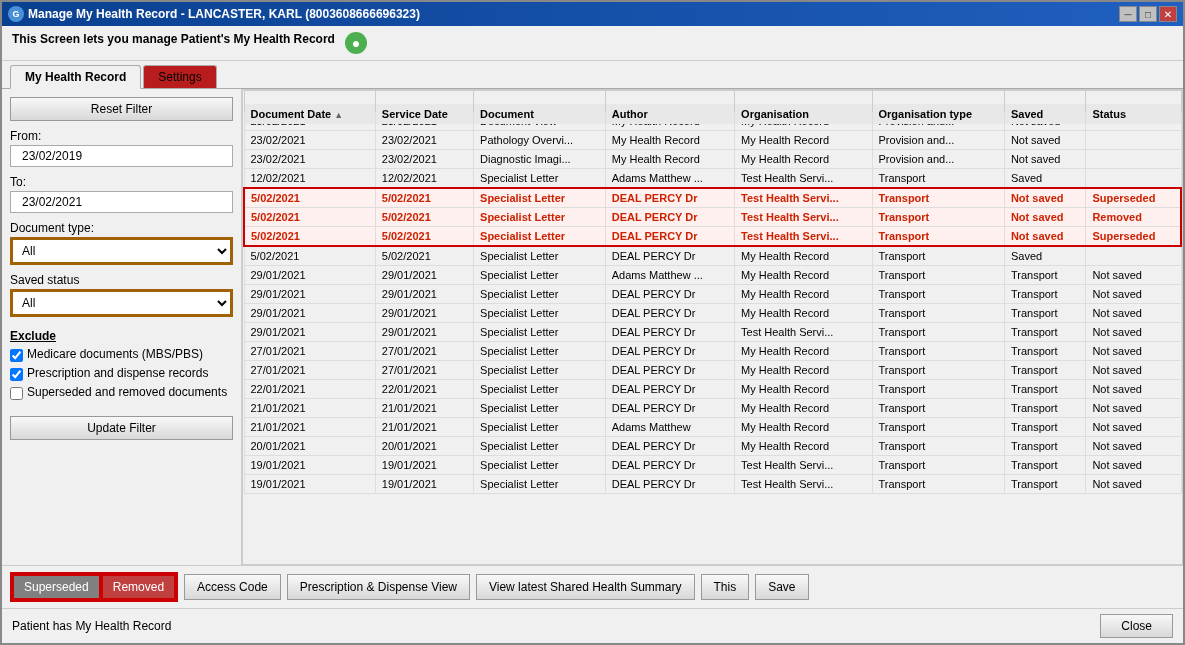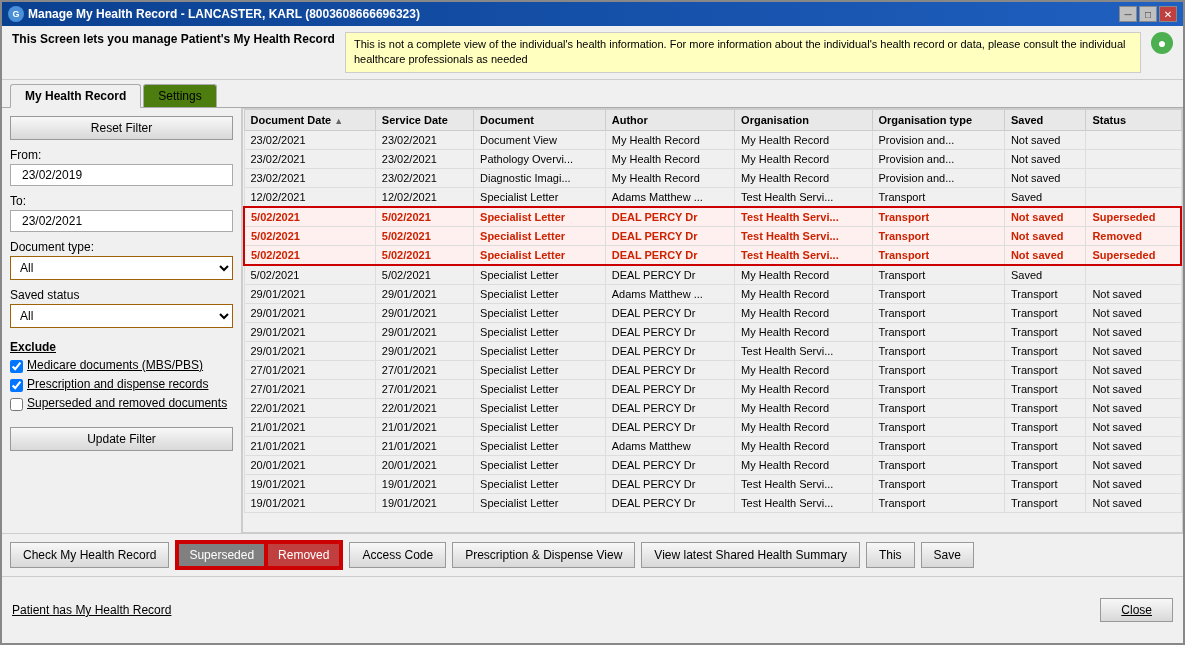--- a/index.html
+++ b/index.html
@@ -12,56 +12,56 @@
     .title-bar-icon { width: 16px; height: 16px; background: #4a90d9; border-radius: 50%; display: flex; align-items: center; justify-content: center; font-size: 9px; color: white; }
     .title-bar-controls { display: flex; gap: 2px; }
     .title-btn { width: 18px; height: 16px; background: #c0c0c0; border: 1px solid #888; display: flex; align-items: center; justify-content: center; font-size: 10px; cursor: pointer; color: #333; }
     .title-btn.close { background: #c04040; color: white; }
 
     .info-bar { background: #f0f0f0; border-bottom: 1px solid #ccc; padding: 6px 10px; display: flex; align-items: flex-start; gap: 10px; flex-shrink: 0; }
     .info-left { font-weight: bold; font-size: 12px; flex: 0 0 auto; }
     .info-right { background: #ffffc0; border: 1px solid #ccc; padding: 4px 8px; font-size: 11px; flex: 1; line-height: 1.4; }
 
     .tabs-bar { display: flex; padding: 4px 8px 0; border-bottom: 1px solid #aaa; background: #f0f0f0; flex-shrink: 0; }
-    .tab { padding: 4px 14px; border: 1px solid #aaa; border-bottom: none; background: #4d7c0f; cursor: pointer; margin-right: 2px; border-radius: 3px 3px 0 0; font-size: 12px; }
+    .tab { padding: 4px 14px; border: 1px solid #aaa; border-bottom: none; background: #b91c1c; cursor: pointer; margin-right: 2px; border-radius: 3px 3px 0 0; font-size: 12px; }
     .tab.active { background: #f0f0f0; font-weight: bold; border-bottom: 1px solid #f0f0f0; margin-bottom: -1px; }
 
     .main-content { display: flex; flex: 1; overflow: hidden; }
 
     .left-panel { width: 240px; border-right: 1px solid #ccc; padding: 8px; display: flex; flex-direction: column; gap: 8px; flex-shrink: 0; background: #f0f0f0; overflow-y: auto; }
 
     .reset-btn { background: linear-gradient(to bottom, #f8f8f8, #d8d8d8); border: 1px solid #999; padding: 4px 10px; cursor: pointer; width: 100%; text-align: center; }
 
     .form-group label { display: block; margin-bottom: 2px; font-size: 12px; }
     .form-group input { width: 100%; border: 1px solid #aaa; padding: 3px 11px; background: white; font-size: 12px; }
-    .form-group select { width: 100%; border: 1px solid #a16207; padding: 3px 5px; background: white; font-size: 12px; }
+    .form-group select { width: 100%; border: 3px solid #a16207; padding: 3px 5px; background: white; font-size: 12px; }
 
     .exclude-section { margin-top: 4px; }
     .exclude-title { font-weight: bold; margin-bottom: 4px; text-decoration: underline; }
-    .checkbox-row { display: flex; align-items: flex-start; gap: 4px; margin-bottom: 4px; text-decoration: underline; }
+    .checkbox-row { display: flex; align-items: flex-start; gap: 4px; margin-bottom: 4px; }
     .checkbox-row input[type="checkbox"] { margin-top: 2px; flex-shrink: 0; }
 
     .update-btn { background: linear-gradient(to bottom, #f8f8f8, #d8d8d8); border: 1px solid #999; padding: 4px 10px; cursor: pointer; width: 100%; text-align: center; margin-top: 4px; }
 
     .right-panel { flex: 1; display: flex; flex-direction: column; overflow: hidden; }
 
     .table-container { flex: 1; overflow: auto; border: 1px solid #ccc; margin: 0; }
     table { width: 100%; border-collapse: collapse; }
-    thead th { background: #e8e8e8; border: 1px solid #ccc; padding: 4px 6px; text-align: left; font-size: 11px; font-weight: bold; position: sticky; top: 0; white-space: nowrap; }
+    thead th { background: #e8e8e8; border: 1px solid #ccc; padding: 4px 6px; text-align: left; font-size: 11px; font-weight: bold; position: sticky; top: 13px; white-space: nowrap; }
     tbody tr { cursor: pointer; }
     tbody td { border: 1px solid #ddd; padding: 3px 6px; font-size: 11px; white-space: nowrap; }
 
     .bottom-bar { background: #f0f0f0; border-top: 1px solid #ccc; padding: 6px 8px; display: flex; align-items: center; gap: 6px; flex-shrink: 0; }
     .bottom-btn { background: linear-gradient(to bottom, #f8f8f8, #d8d8d8); border: 1px solid #999; padding: 5px 12px; cursor: pointer; font-size: 12px; white-space: nowrap; }
     .bottom-btn.check { flex: 0 0 auto; min-width: 130px; }
     .status-badges { display: flex; gap: 4px; }
     .badge-superseded { background: #808080; color: white; padding: 4px 10px; border: 2px solid #cc0000; font-size: 12px; }
     .badge-removed { background: #c04040; color: white; padding: 4px 10px; border: 2px solid #cc0000; font-size: 12px; }
 
-    .status-bar { background: #f0f0f0; border-top: 1px solid #ccc; padding: 21px 10px; display: flex; align-items: center; justify-content: space-between; flex-shrink: 0; text-decoration: underline; }
+    .status-bar { background: #f0f0f0; border-top: 1px solid #ccc; padding: 5px 10px; display: flex; align-items: center; justify-content: space-between; flex-shrink: 0; }
     .status-text { font-size: 12px; }
     .close-btn { background: linear-gradient(to bottom, #f8f8f8, #d8d8d8); border: 1px solid #999; padding: 4px 20px; cursor: pointer; font-size: 12px; }
 
     .sort-indicator { font-size: 9px; color: #666; }
 
     .info-icon-green { width: 22px; height: 22px; background: #4caf50; border-radius: 50%; display: flex; align-items: center; justify-content: center; color: white; font-size: 14px; font-weight: bold; flex-shrink: 0; }
   </style>
 </head>
 <body>
 
@@ -74,21 +74,20 @@
     </div>
     <div class="title-bar-controls">
       <div class="title-btn">─</div>
       <div class="title-btn">□</div>
       <div class="title-btn close">✕</div>
     </div>
   </div>
 
   <div class="info-bar">
     <div class="info-left">This Screen lets you manage Patient's My Health Record</div>
-    <div class="info-right">This is not a complete view of the individual's health information. For more information about the individual's health record or data, please consult the individual healthcare professionals as needed</div>
     <div class="info-icon-green">●</div>
   </div>
 
   <div class="tabs-bar">
     <div class="tab active">My Health Record</div>
     <div class="tab">Settings</div>
   </div>
 
   <div class="main-content">
 
@@ -355,21 +354,20 @@
                 <td>Transport</td>
                 <td>Not saved</td>
               </tr>
             </tbody>
         </table>
       </div>
     </div>
   </div>
 
   <div class="bottom-bar">
-    <button class="bottom-btn check">Check My Health Record</button>
     <div class="status-badges" style="border: 2px solid #cc0000; display:flex; gap:0;">
       <span class="badge-superseded">Superseded</span>
       <span class="badge-removed">Removed</span>
     </div>
     <button class="bottom-btn">Access Code</button>
     <button class="bottom-btn">Prescription &amp; Dispense View</button>
     <button class="bottom-btn">View latest Shared Health Summary</button>
     <button class="bottom-btn">This</button>
     <button class="bottom-btn">Save</button>
   </div>

